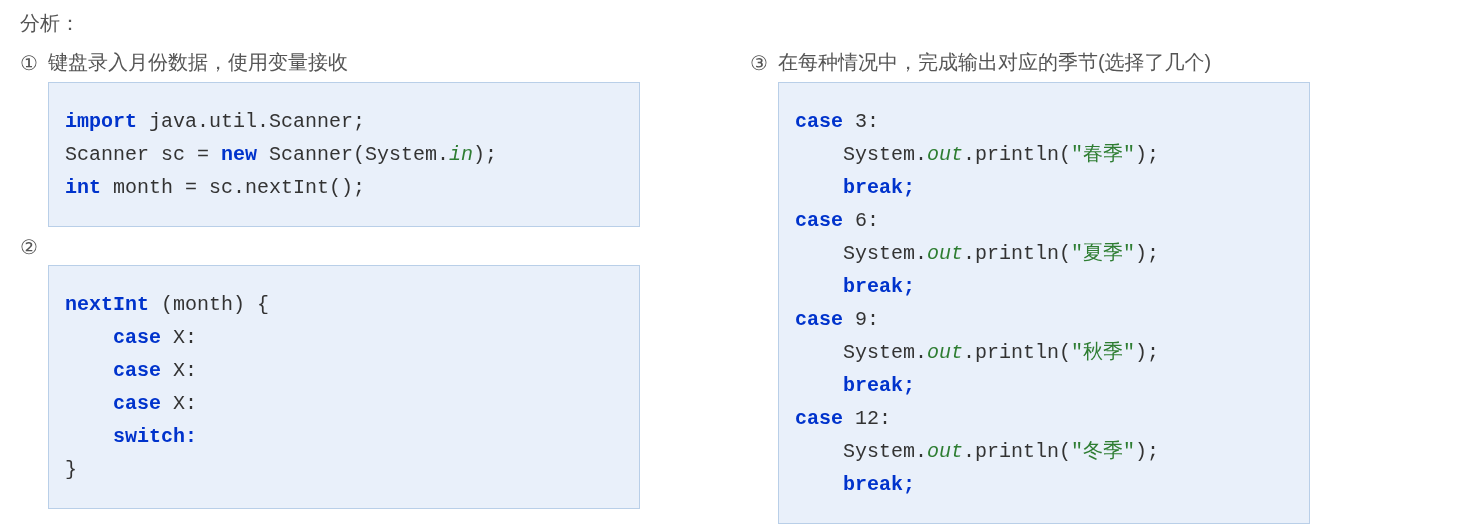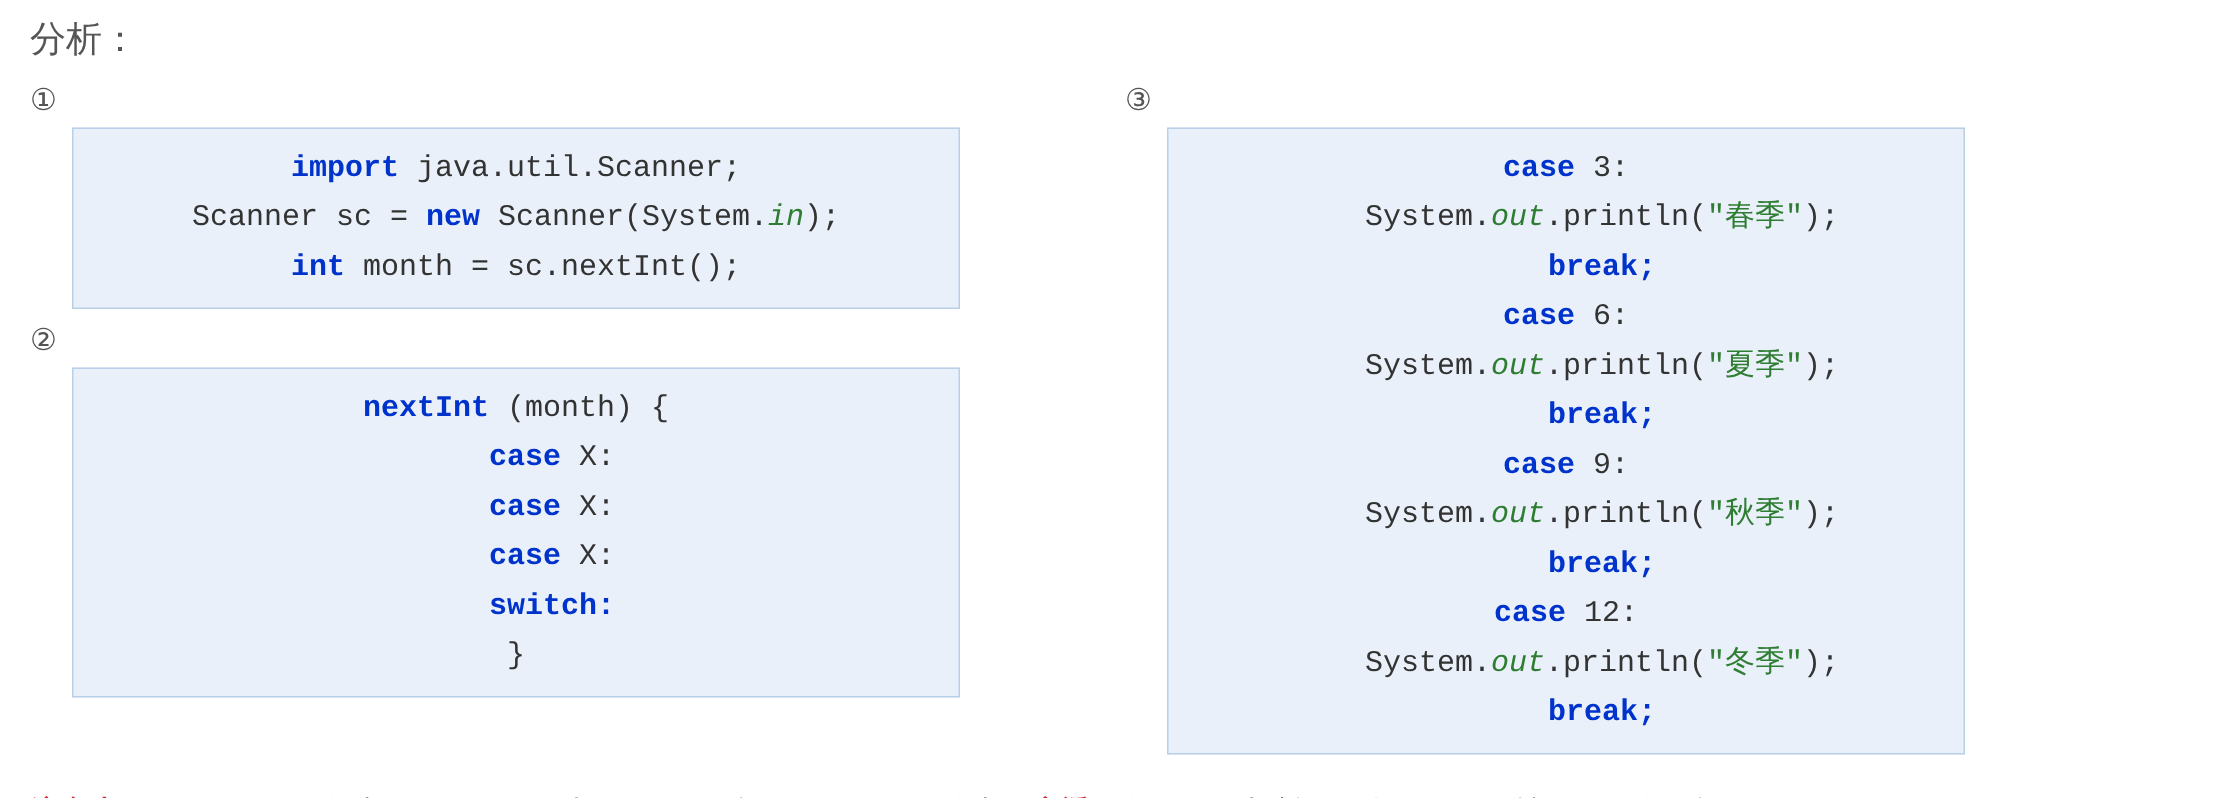--- a/index.html
+++ b/index.html
@@ -6,21 +6,21 @@
     body {
       font-family: "Microsoft YaHei", "SimSun", sans-serif;
       font-size: 18px;
       color: #444;
       background: #fff;
       padding: 10px 20px;
       width: 1477px;
       position: relative;
     }
     .heading {
-      font-size: 24px;
+      font-size: 20px;
       color: #555;
       margin-bottom: 12px;
     }
     .columns {
       display: flex;
       gap: 110px;
       align-items: flex-start;
     }
     .col { flex: 0 0 auto; }
     .left-col { width: 620px; }
@@ -35,28 +35,27 @@
       margin-bottom: 6px;
       color: #555;
       font-size: 20px;
     }
     .step-num {
       display: inline-block;
     }
     .code-block {
       background: #e9f0fa;
       border: 1px solid #b9cfe8;
-      padding: 10px 16px;
+      padding: 22px 16px;
       font-family: "Courier New", Consolas, monospace;
       font-size: 20px;
       line-height: 1.65;
       white-space: pre;
       color: #333;
       margin-left: 28px;
-      text-align: center;
     }
     .code-block.right-block { margin-left: 28px; }
     .kw { color: #0033cc; font-weight: bold; }
     .field-it { color: #2e7d32; font-style: italic; }
     .str { color: #2e7d32; }
     .note {
       margin-top: 14px;
       font-size: 20px;
       line-height: 1.7;
       color: #555;
@@ -68,20 +67,21 @@
 <body>
 
 <div class="heading">分析：</div>
 
 <div class="columns">
   <div class="col left-col">
 
     <div class="step">
       <div class="step-line">
         <span class="step-num">①</span>
+        <span>键盘录入月份数据，使用变量接收</span>
       </div>
       <div class="code-block"><span class="kw">import</span><span> java.util.Scanner;</span>
 <span>Scanner sc = </span><span class="kw">new</span><span> Scanner(System.</span><span class="field-it">in</span><span>);</span>
 <span class="kw">int</span><span> month = sc.nextInt();</span></div>
     </div>
 
     <div class="step">
       <div class="step-line">
         <span class="step-num">②</span>
       </div>
@@ -92,20 +92,21 @@
     <span class="kw">switch:</span>
 <span>}</span></div>
     </div>
 
   </div>
 
   <div class="col right-col">
     <div class="step">
       <div class="step-line">
         <span class="step-num">③</span>
+        <span>在每种情况中，完成输出对应的季节(选择了几个)</span>
       </div>
       <div class="code-block right-block"><span class="kw">case</span><span> 3:</span>
     <span>System.</span><span class="field-it">out</span><span>.println(</span><span class="str">"</span><span class="str">春季</span><span class="str">"</span><span>);</span>
     <span class="kw">break;</span>
 <span class="kw">case</span><span> 6:</span>
     <span>System.</span><span class="field-it">out</span><span>.println(</span><span class="str">"</span><span class="str">夏季</span><span class="str">"</span><span>);</span>
     <span class="kw">break;</span>
 <span class="kw">case</span><span> 9:</span>
     <span>System.</span><span class="field-it">out</span><span>.println(</span><span class="str">"</span><span class="str">秋季</span><span class="str">"</span><span>);</span>
     <span class="kw">break;</span>

